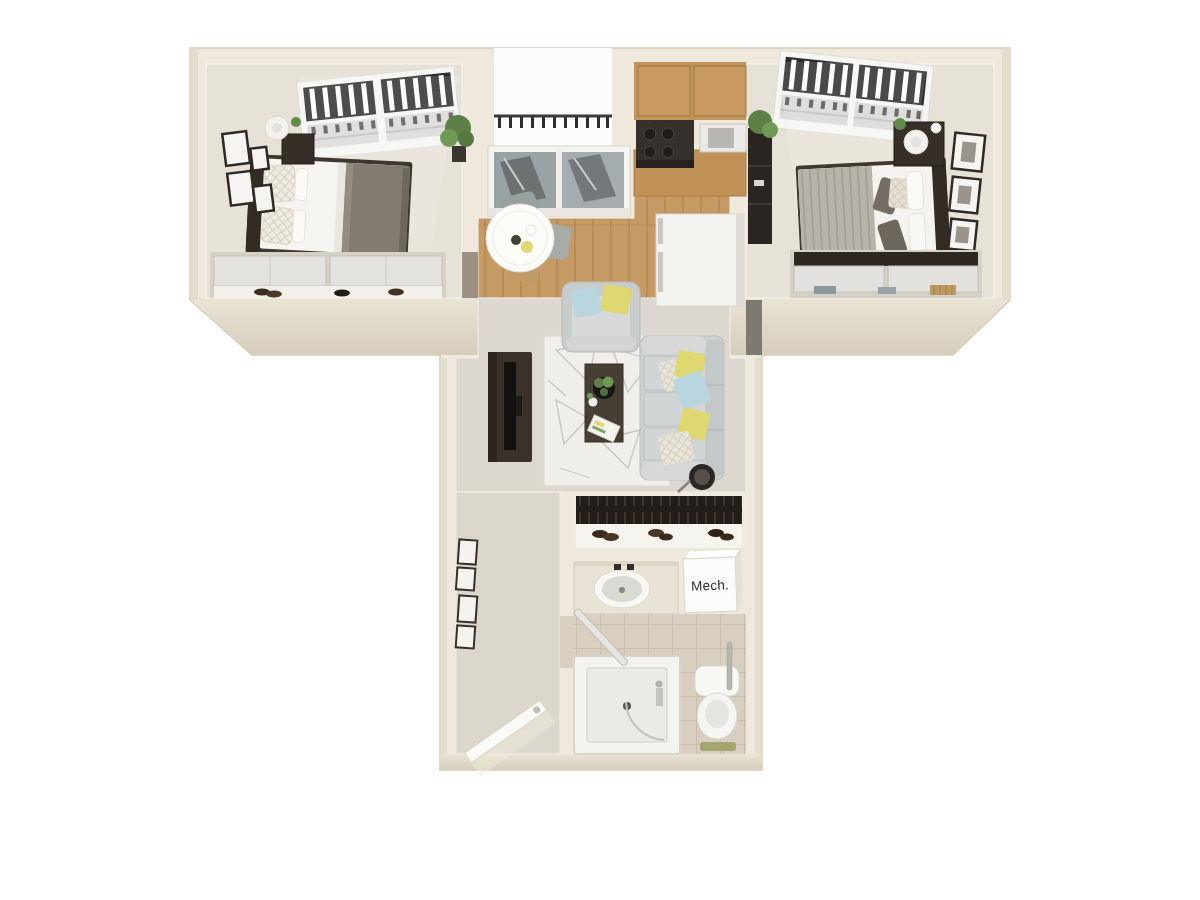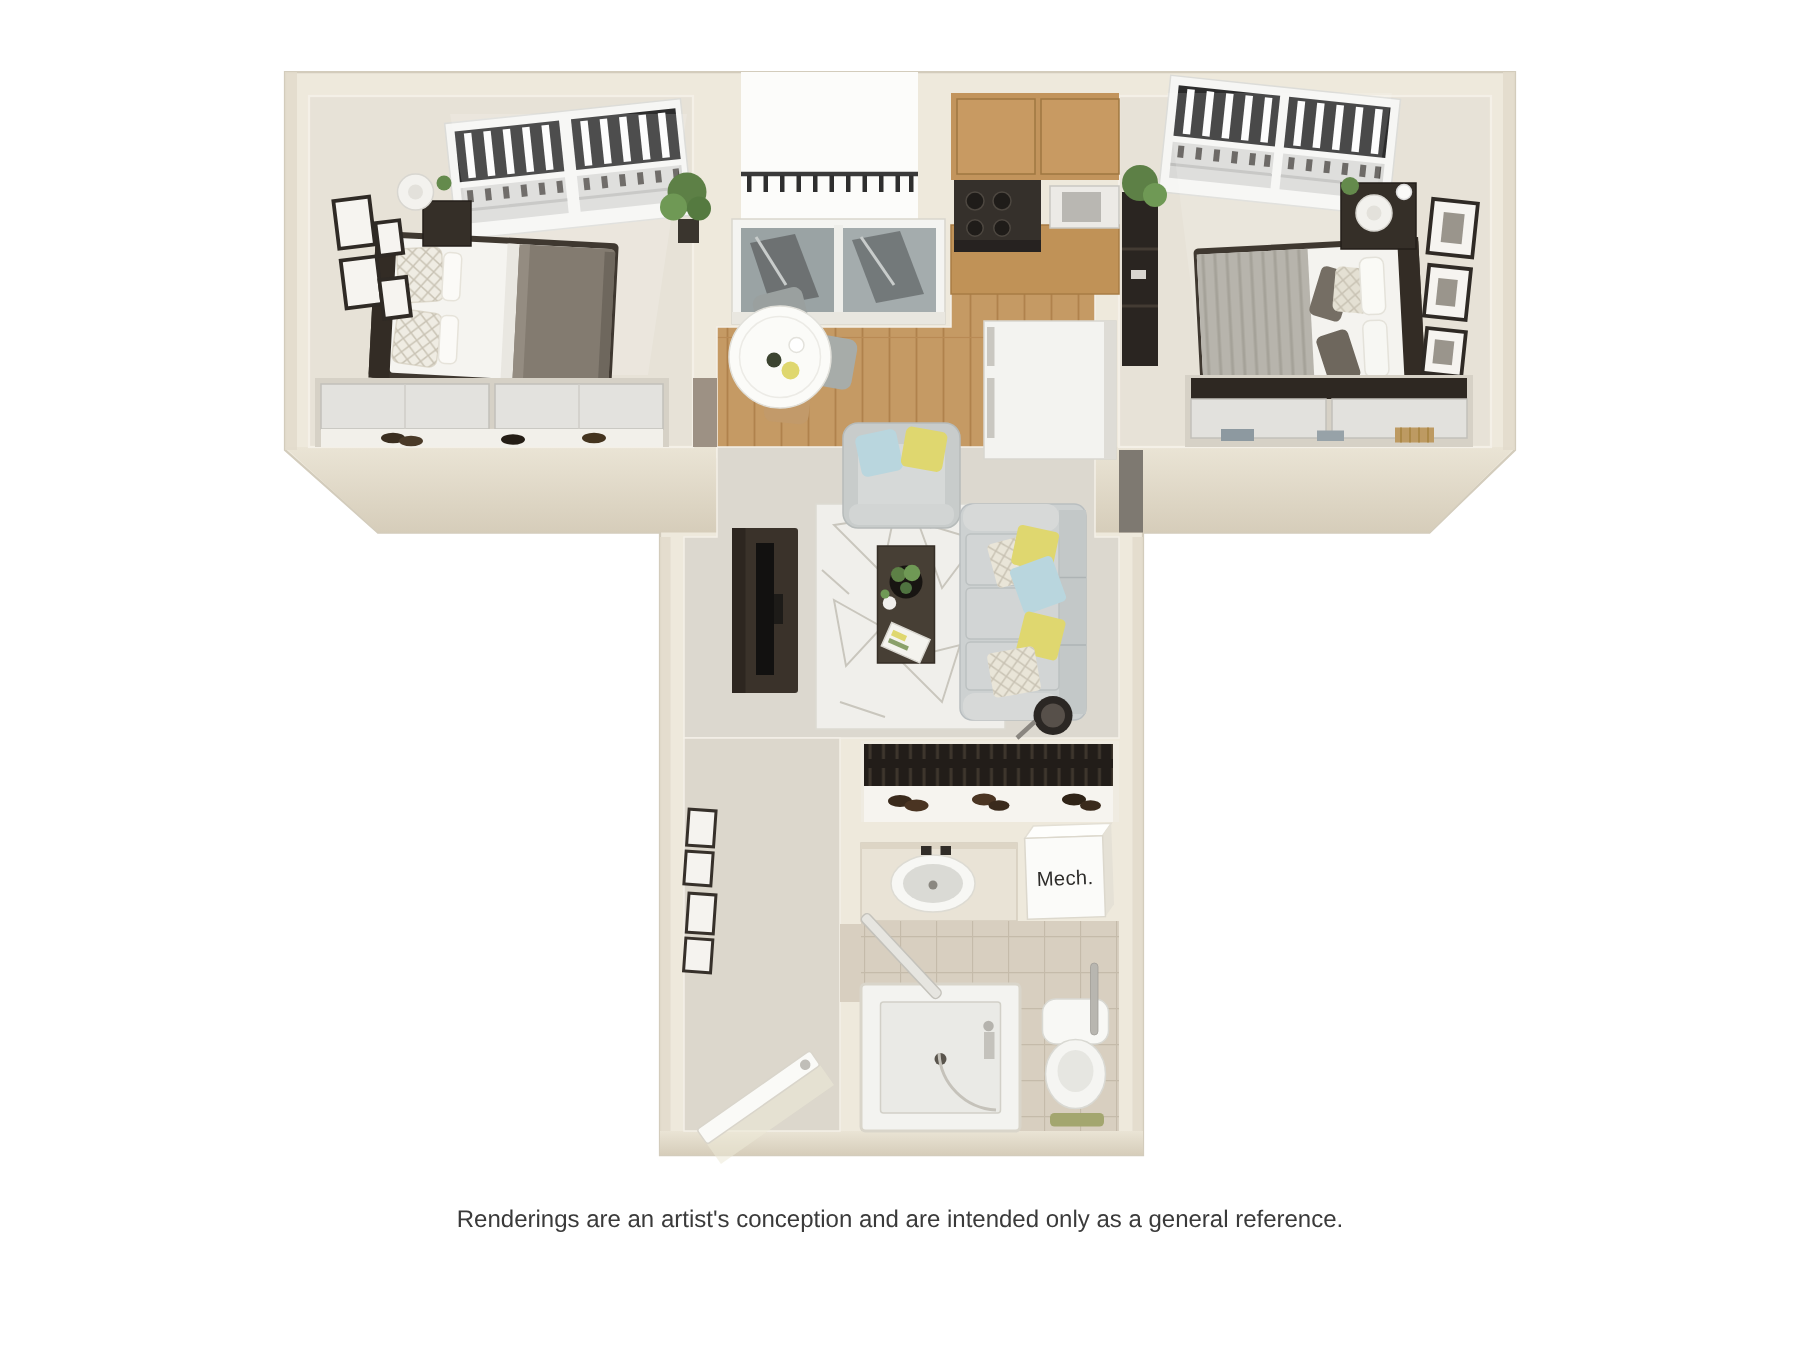--- a/index.html
+++ b/index.html
@@ -448,15 +448,14 @@
       <ellipse cx="717" cy="714" rx="12" ry="14" fill="#e6e6e1"></ellipse>
       <rect x="700" y="742" width="36" height="9" rx="3" fill="#a3a66f"></rect>
     </g>
     <rect x="727" y="642" width="5" height="48" rx="2.5" fill="#b8b6b0" stroke="#9d9b95" stroke-width="0.5"></rect>
   </g>
 </svg>
 
 <div class="mech-label">Mech.</div>
 
 <div class="disclaimer">
-  <p>Renderings are an artist's conception and are intended only as a general reference.</p>
 </div>
 </div>
 
 </body></html>

